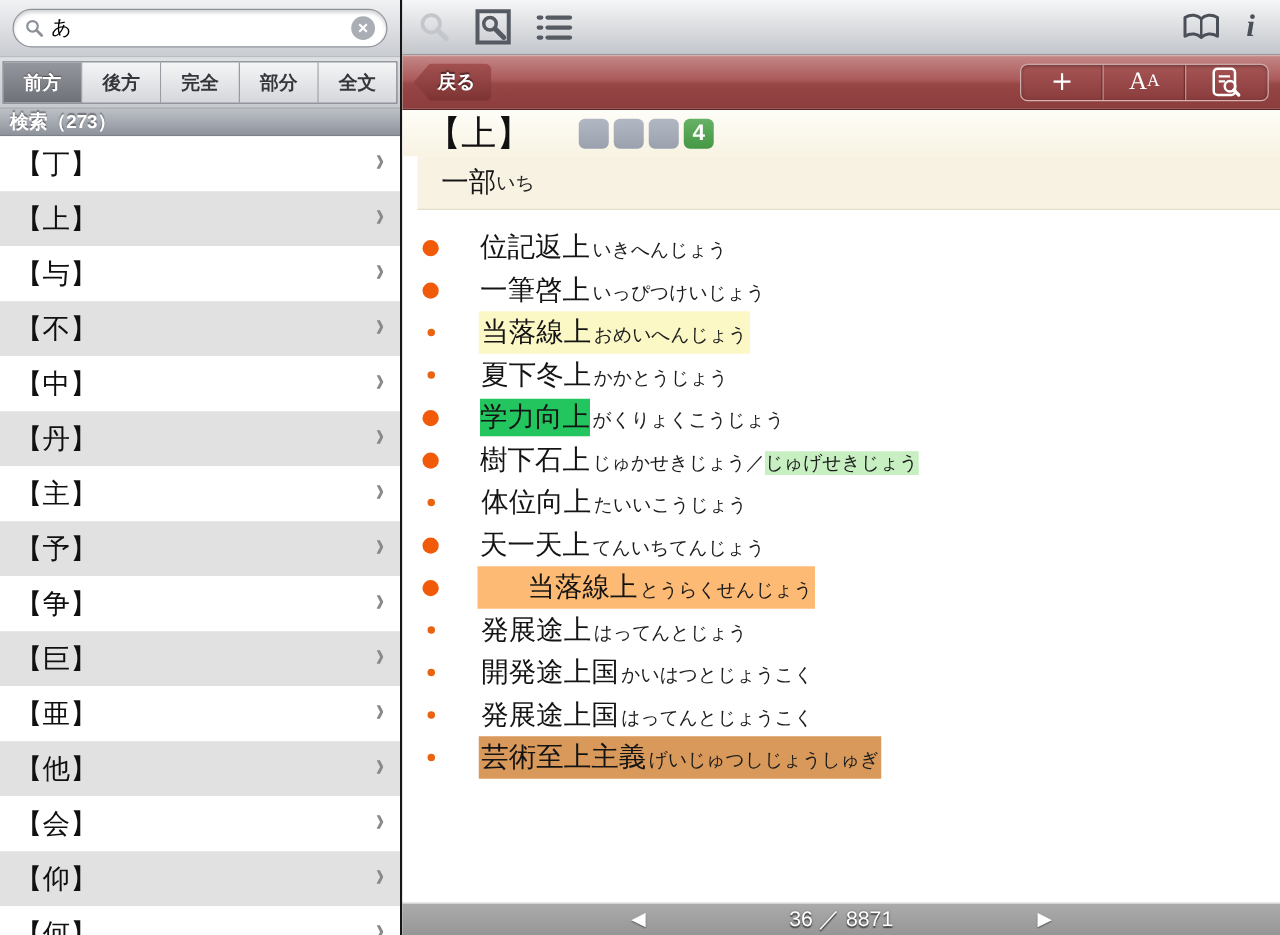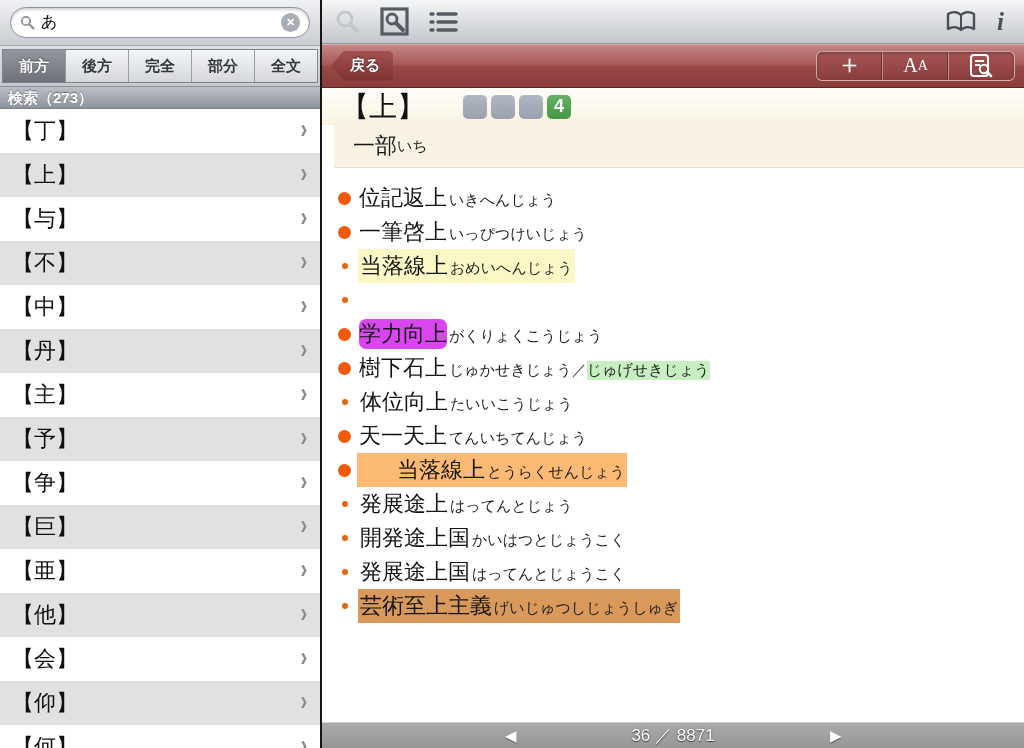--- a/index.html
+++ b/index.html
@@ -78,21 +78,21 @@
       display:flex; align-items:center; padding:0 19px;
       font-family:"Liberation Serif","DejaVu Serif",serif;margin-left:12px; }
   .section-word { font-size:22px; color:#151515; }
   .section-reading { font-size:15px; color:#222; }
 
   .entries { padding:13px 0 0 16px; }
   .entry { height:34px; display:flex; align-items:center;
       font-family:"Liberation Serif","DejaVu Serif",serif; }
   .b-large { width:13px; height:13px; border-radius:50%; margin-right:6px; flex:none; }
   .b-small { width:6px; height:6px; border-radius:50%; margin:0 10px 0 4px; flex:none; }
-  .etext { display:flex; align-items:baseline; padding:2px 2px; }
+  .etext { display:flex; align-items:baseline; padding:2px 2px;margin-left:25px; }
   .word { font-size:22px; color:#141414; white-space:pre; }
   .reading { font-size:15px; color:#1c1c1c; margin-left:2px; white-space:pre;font-family:Liberation Mono, monospace; }
 
   .bottom-bar { position:absolute; left:0; bottom:0; width:702px; height:26px;
       background:linear-gradient(#ababab,#969696); border-top:1px solid #cfcfcf; }
   .pager-text { position:absolute; left:0; right:0; top:0; height:26px; text-align:center;
       color:#fff; font-size:17px; line-height:25px; text-shadow:0 1px 1px rgba(0,0,0,.55), 0 0 2px rgba(0,0,0,.35); }
   .pg-arrow { position:absolute; top:0; height:26px; color:#fff; font-size:15px; line-height:25px;
       text-shadow:0 1px 1px rgba(0,0,0,.5); }
   .pg-prev { left:183px; } .pg-next { left:508px; }
@@ -285,25 +285,29 @@
           </div>
           <div class="entry">
             <span class="b-small" style="background: rgb(233, 100, 16);"></span>
             <span class="etext" style="background: rgb(251, 248, 198);">
               <span class="word">当落線上</span>
               <span class="reading">おめいへんじょう</span>
             </span>
           </div>
           <div class="entry">
             <span class="b-small" style="background: rgb(233, 100, 16);"></span>
-          </div>
-          <div class="entry">
-            <span class="b-large" style="background: rgb(240, 90, 8);"></span>
-            <span class="etext">
-              <span class="word" style="background: #d946ef; border-radius: 7px;">学力向上</span>
+            <span class="etext">
+              <span class="word">夏下冬上</span>
+              <span class="reading">かかとうじょう</span>
+            </span>
+          </div>
+          <div class="entry">
+            <span class="b-large" style="background: rgb(240, 90, 8);"></span>
+            <span class="etext">
+              <span class="word" style="background: #22c55e;">学力向上</span>
               <span class="reading">がくりょくこうじょう</span>
             </span>
           </div>
           <div class="entry">
             <span class="b-large" style="background: rgb(240, 90, 8);"></span>
             <span class="etext">
               <span class="word">樹下石上</span>
               <span class="reading">じゅかせきじょう／</span>
               <span class="reading" style="margin-left: 0px; background: rgb(199, 239, 194);">じゅげせきじょう</span>
             </span>

